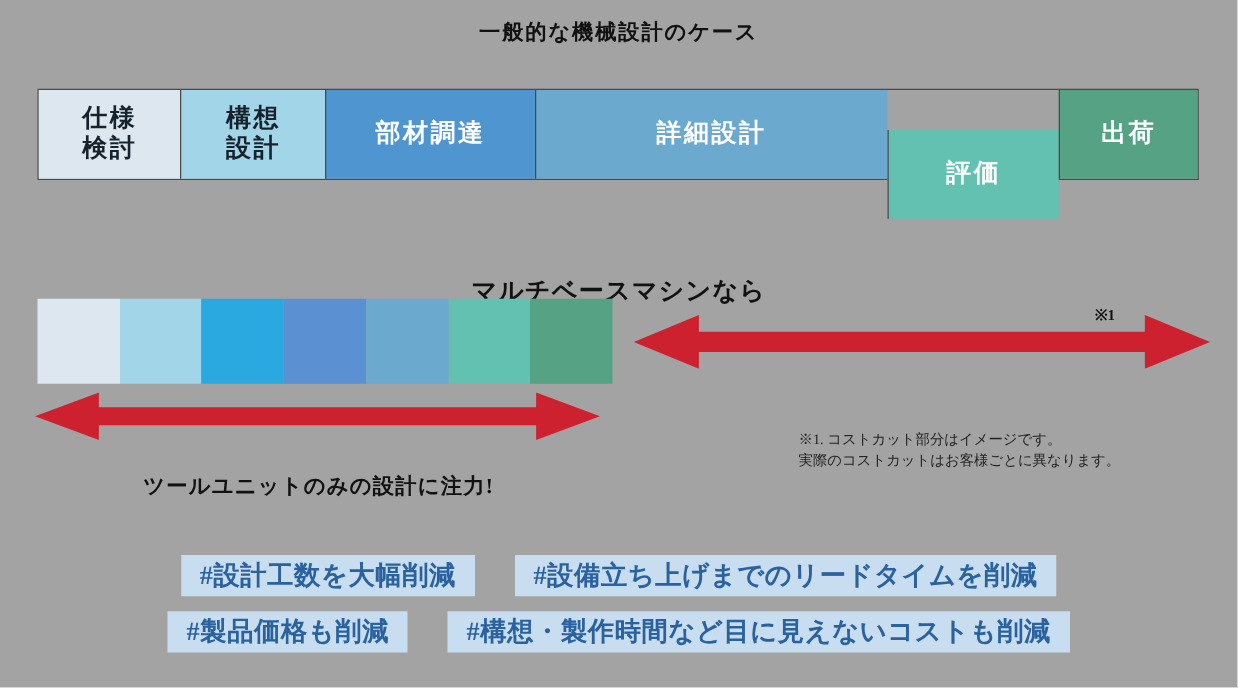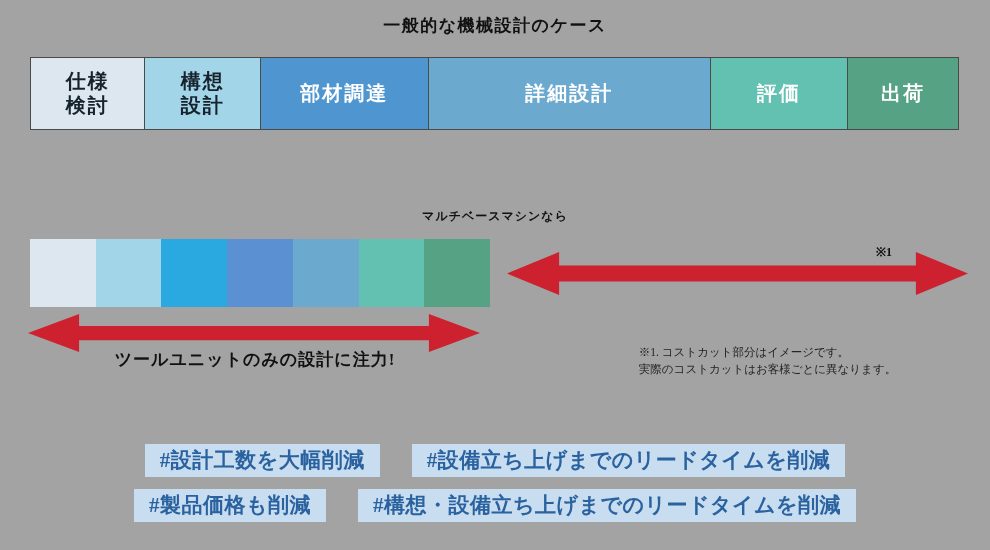--- a/index.html
+++ b/index.html
@@ -17,51 +17,50 @@
 
   .top-title {
     position: absolute; top: 14px; left: 0; width: 100%;
     text-align: center; font-size: 17px; font-weight: bold;
     letter-spacing: 1.5px; color: #111;
   }
 
   .bar { position: absolute; display: flex; }
 
   .top-bar {
-    left: 30px; top: 57px; width: 929px; height: 73px;
+    left: 30px; top: 71px; width: 929px; height: 73px;
     border: 1px solid var(--bar-border, #4a4a4a);
-    align-items: flex-end;
   }
   .stage {
     display: flex; align-items: center; justify-content: center;
     border-left: 1px solid var(--bar-border, #4a4a4a);
     height: 100%;
   }
   .stage:first-child { border-left: none; }
   .stage-label {
     white-space: pre-line; text-align: center;
     font-weight: bold; font-size: 20px; line-height: 1.18;
     letter-spacing: 2px;
   }
 
   .mid-title {
-    position: absolute; top: 208px; left: 0; width: 100%;
-    text-align: center; font-size: 12px; font-weight: bold;
+    position: absolute; top: 219px; left: 0; width: 100%;
+    text-align: center; font-size: 20px; font-weight: bold;
     letter-spacing: 1px; color: #111;
   }
 
   .short-bar { left: 30px; top: 239px; width: 460px; height: 68px; }
   .segment { flex: 1 0 0; height: 100%; }
 
   .arrow { position: absolute; display: block; }
   .left-arrow  { left: 28px;  top: 314px; width: 452px; height: 38px; }
   .right-arrow { left: 507px; top: 252px; width: 461px; height: 43px; }
 
   .focus-label {
-    position: absolute; top: 348px; left: 30px; width: 450px;
+    position: absolute; top: 377px; left: 30px; width: 450px;
     text-align: center; font-size: 17px; font-weight: bold;
     letter-spacing: 1px; color: #111;
   }
 
   .note-ref {
     position: absolute; top: 243px; left: 876px;
     font-size: 12px; font-weight: bold; color: #111;
   }
 
   .cut-label {
@@ -148,16 +147,16 @@
       <div>実際のコストカットはお客様ごとに異なります。</div>
     </div>
   </div>
 
   <div class="tag-row row1" id="tagRow0">
       <div class="tag">#設計工数を大幅削減</div>
       <div class="tag">#設備立ち上げまでのリードタイムを削減</div>
     </div>
   <div class="tag-row row2" id="tagRow1">
       <div class="tag">#製品価格も削減</div>
-      <div class="tag">#構想・設備立ち上げまでのリードタイムを削減</div>
+      <div class="tag">#構想・製作時間など目に見えないコストも削減</div>
     </div>
 
 </div>
 
 </body></html>

